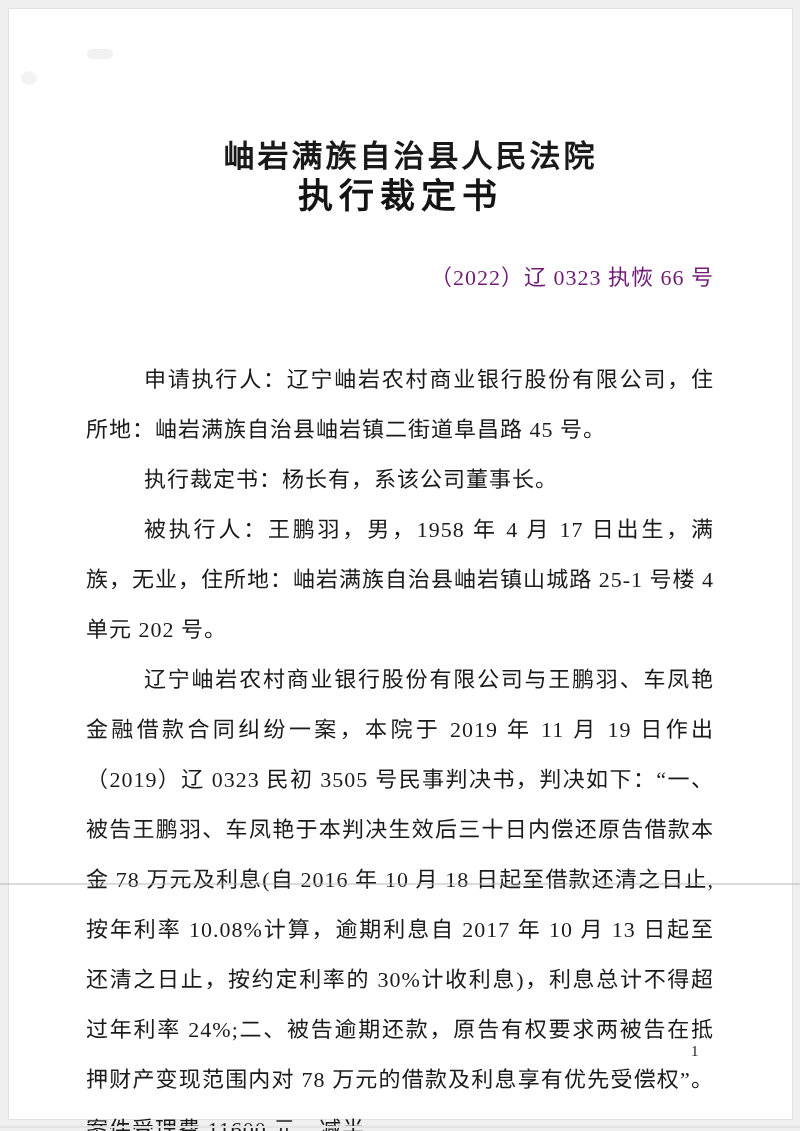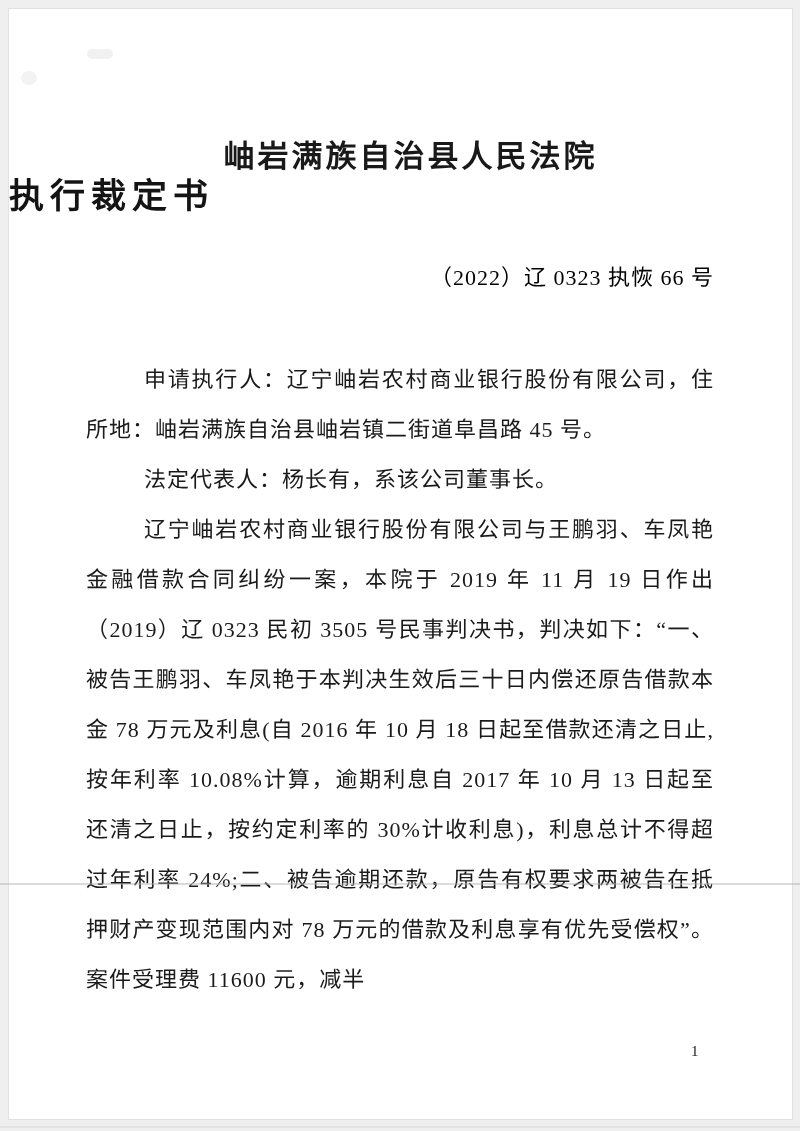--- a/index.html
+++ b/index.html
@@ -30,33 +30,34 @@
     text-align: center;
     font-size: 31px;
     font-weight: 600;
     letter-spacing: 3px;
     line-height: 36px;
     color: #191919;
     padding-left: 20px;
   }
   .doc-type {
     margin: 2px 0 8px 0;
+    text-align: center;
     font-size: 35px;
     font-weight: bold;
     letter-spacing: 6px;
     line-height: 40px;
     color: #141414;
   }
   .case-number {
     margin-top: 42px;
     padding-right: 78px;
     text-align: right;
     font-size: 22px;
     letter-spacing: 1px;
-    color: #000000;
+    color: #701a75;
   }
   .body-text {
     margin-top: 64px;
     padding: 0 78px 0 77px;
     font-size: 22px;
     line-height: 50px;
     text-align: justify;
     letter-spacing: 1px;
     color: #1a1a1a;
   }
@@ -118,21 +119,22 @@
   <div class="smudge smudge-2"></div>
 
   <h1 class="court-name">岫岩满族自治县人民法院</h1>
 
   <h2 class="doc-type">执行裁定书</h2>
 
   <div class="case-number">（2022）辽 0323 执恢 66 号</div>
 
   <div class="body-text">
     <p>申请执行人：辽宁岫岩农村商业银行股份有限公司，住所地：岫岩满族自治县岫岩镇二街道阜昌路 45 号。</p>
-    <p>法定代表人：杨长有，系该公司董事长。</p>
+    <p>执行裁定书：杨长有，系该公司董事长。</p>
+    <p>被执行人：王鹏羽，男，1958 年 4 月 17 日出生，满族，无业，住所地：岫岩满族自治县岫岩镇山城路 25-1 号楼 4 单元 202 号。</p>
     <p>辽宁岫岩农村商业银行股份有限公司与王鹏羽、车凤艳金融借款合同纠纷一案，本院于 2019 年 11 月 19 日作出（2019）辽 0323 民初 3505 号民事判决书，判决如下：“一、被告王鹏羽、车凤艳于本判决生效后三十日内偿还原告借款本金 78 万元及利息(自 2016 年 10 月 18 日起至借款还清之日止,按年利率 10.08%计算，逾期利息自 2017 年 10 月 13 日起至还清之日止，按约定利率的 30%计收利息)，利息总计不得超过年利率 24%;二、被告逾期还款，原告有权要求两被告在抵押财产变现范围内对 78 万元的借款及利息享有优先受偿权”。案件受理费 11600 元，减半</p>
   </div>
 
   <div class="page-number">1</div>
 </div>
 
 <div class="seam-line"></div>
 <div class="bottom-edge"></div>
 
 </body></html>

